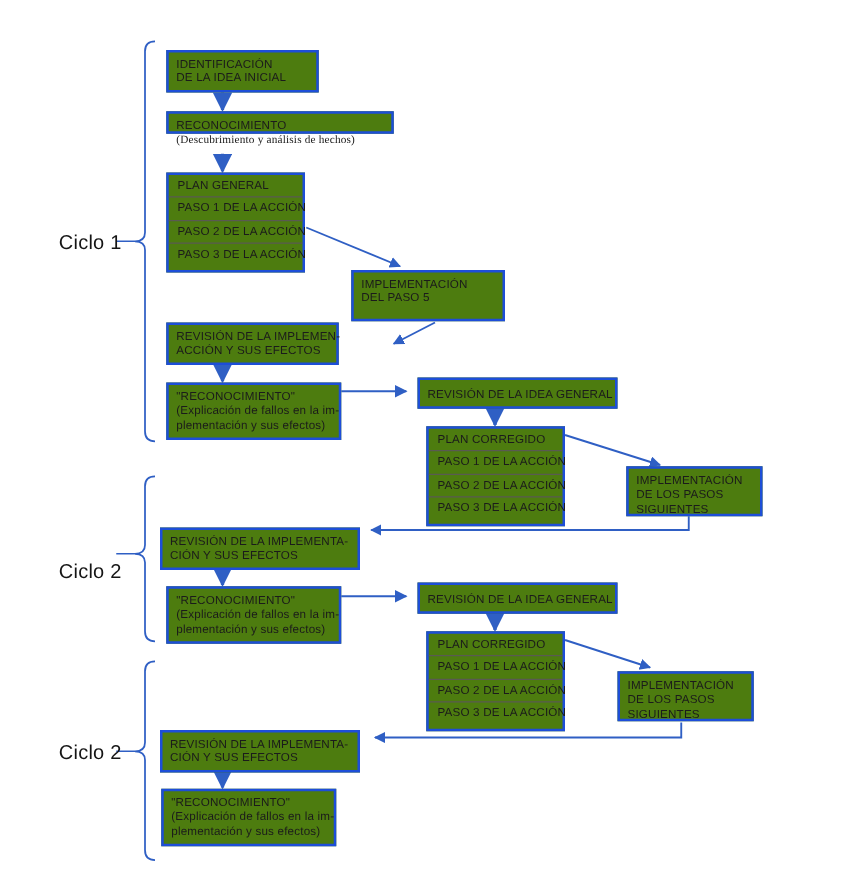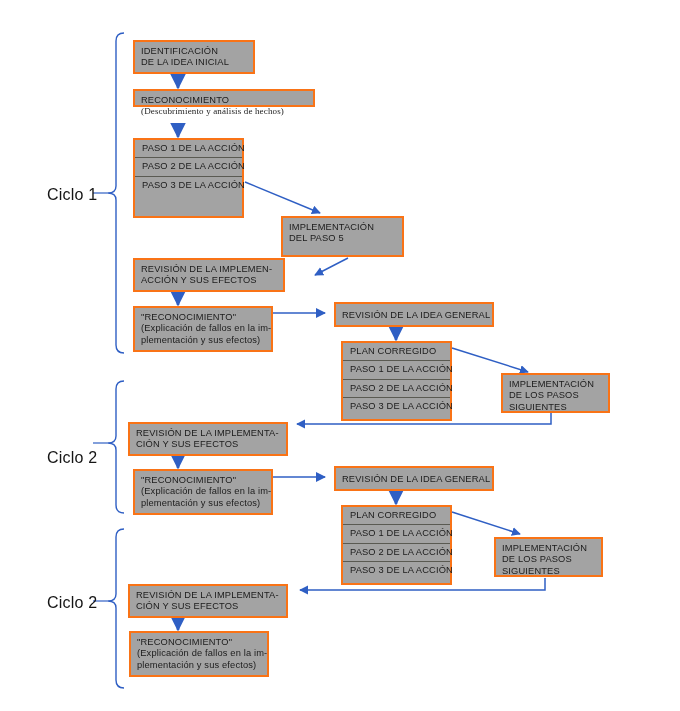--- a/index.html
+++ b/index.html
@@ -19,22 +19,22 @@
     position: absolute;
     left: 0;
     top: 0;
     width: 680px;
     height: 711px;
     pointer-events: none;
   }
   .box {
     position: absolute;
     box-sizing: border-box;
-    border: 2px solid #f97316;
-    background: #a3a3a3;
+    border: 2px solid #1d4ed8;
+    background: #4d7c0f;
     color: #1b1b1b;
     font-family: "Liberation Sans", sans-serif;
     font-size: 9.3px;
     line-height: 11.4px;
     letter-spacing: 0.15px;
     padding: 4px 5px 4px 6px;
     z-index: 3;
   }
   .box .ln {
     display: block;
@@ -117,31 +117,32 @@
     <span class="ln">IDENTIFICACIÓN</span>
     <span class="ln">DE LA IDEA INICIAL</span>
   </div>
 
   <div class="box" style="left:133px; top:89px; width:182px; height:18px;">
     <span class="ln">RECONOCIMIENTO</span>
     <span class="ln small">(Descubrimiento y análisis de hechos)</span>
   </div>
 
   <div class="box plan" style="left:133px; top:138px; width:111px; height:80px;">
+    <div class="row">PLAN GENERAL</div>
     <div class="row">PASO 1 DE LA ACCIÓN</div>
     <div class="row">PASO 2 DE LA ACCIÓN</div>
     <div class="row">PASO 3 DE LA ACCIÓN</div>
   </div>
 
   <div class="box" style="left:281px; top:216px; width:123px; height:41px;">
     <span class="ln">IMPLEMENTACIÓN</span>
     <span class="ln">DEL PASO 5</span>
   </div>
 
-  <div class="box" style="left:133px; top:258px; width:152px; height:34px;">
+  <div class="box" style="left:133px; top:258px; width:138px; height:34px;">
     <span class="ln">REVISIÓN DE LA IMPLEMEN-</span>
     <span class="ln">ACCIÓN Y SUS EFECTOS</span>
   </div>
 
   <div class="box" style="left:133px; top:306px; width:140px; height:46px;">
     <span class="ln">"RECONOCIMIENTO"</span>
     <span class="ln">(Explicación de fallos en la im-</span>
     <span class="ln">plementación y sus efectos)</span>
   </div>
 

